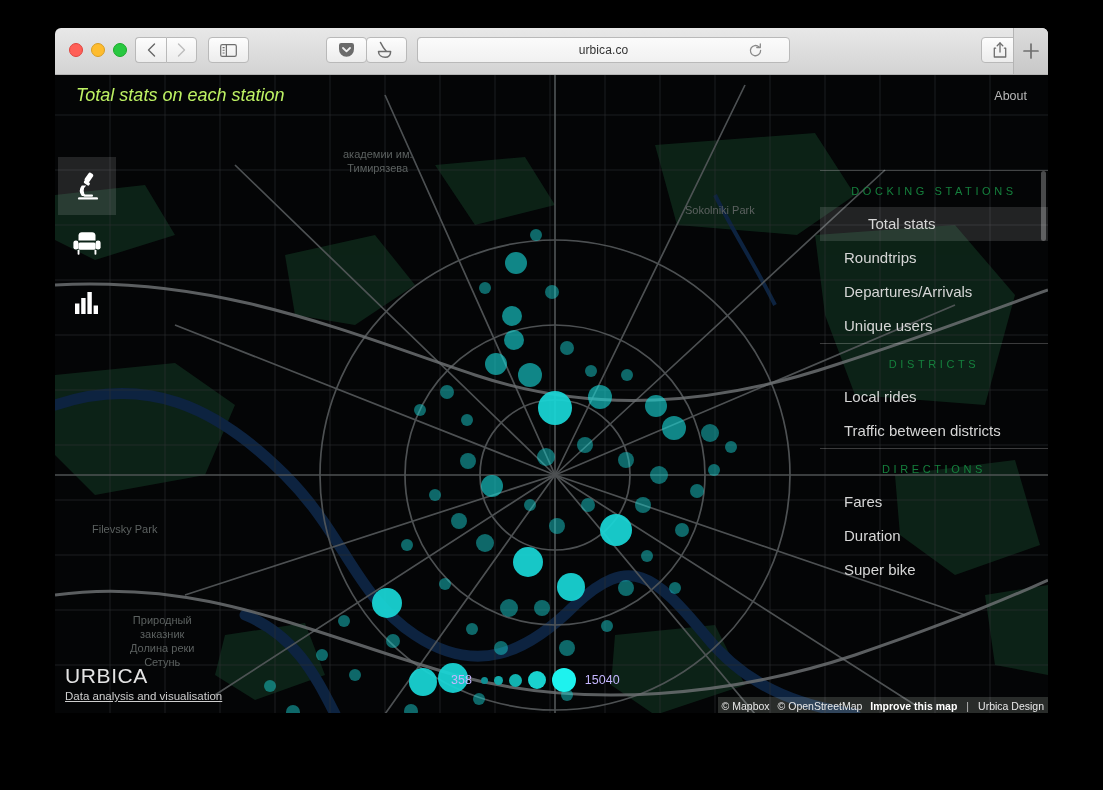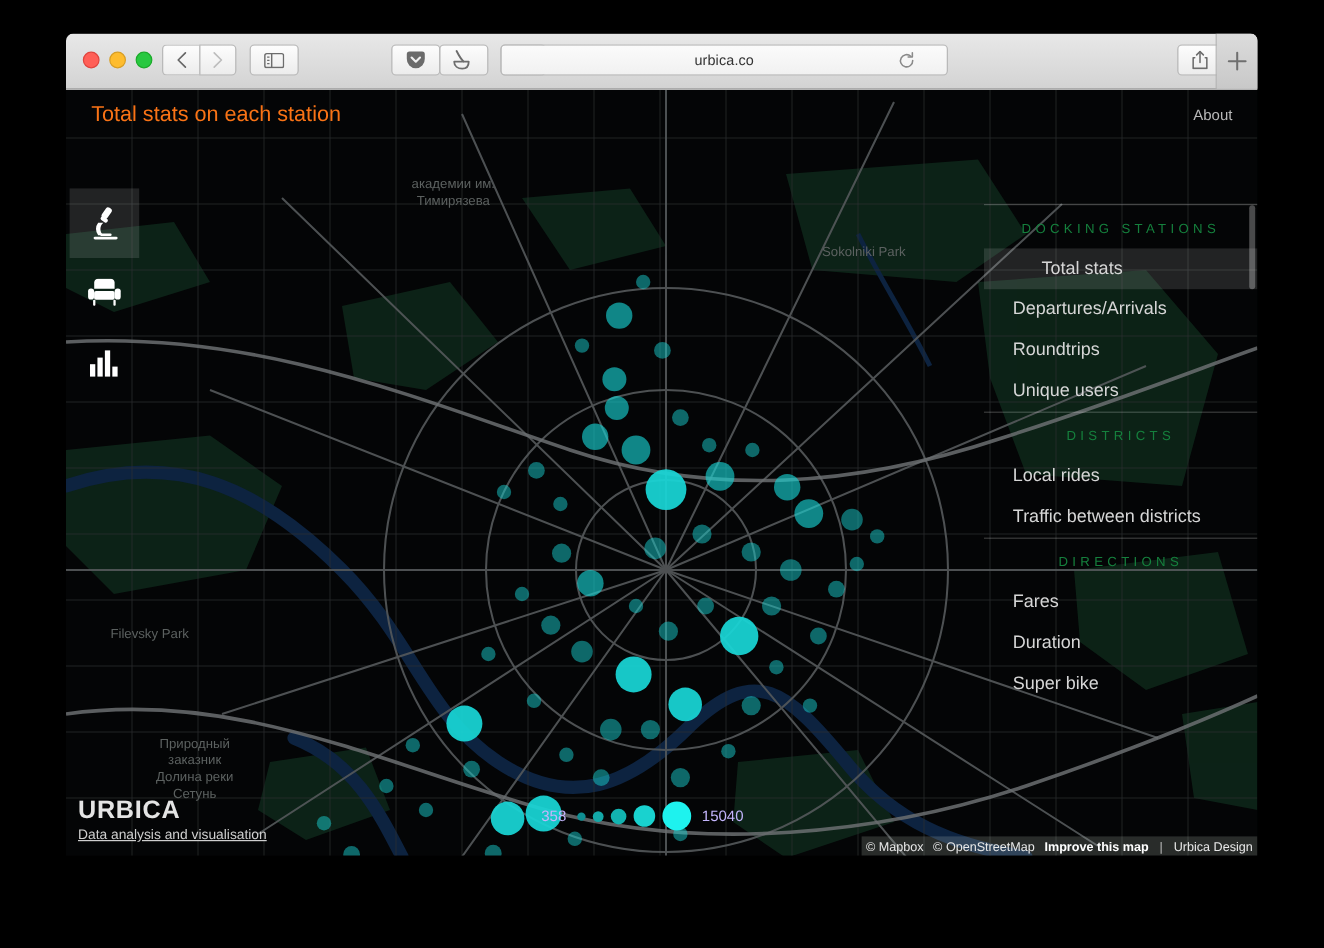--- a/index.html
+++ b/index.html
@@ -48,21 +48,21 @@
 
   
   #page{position:relative;width:100%;height:639px;background:#050607;overflow:hidden;}
   #map{position:absolute;inset:0;background:#040506;}
 
   
   #map svg{position:absolute;inset:0;width:100%;height:100%;}
 
   
   #page-header{position:absolute;left:0;top:0;right:0;height:44px;z-index:30;}
-  #page-title{position:absolute;left:21px;top:10px;font-size:18px;color:#f97316;font-weight:400;}
+  #page-title{position:absolute;left:21px;top:10px;font-size:18px;color:#bef264;font-weight:400;font-style:italic;}
   #about-link{position:absolute;right:21px;top:14px;font-size:12.5px;color:#b9b9b9;
               text-decoration:none;cursor:pointer;}
 
   
   #rail{position:absolute;left:3px;top:82px;width:58px;z-index:30;}
   .rail-btn{width:58px;height:58px;display:flex;align-items:center;justify-content:center;
             cursor:pointer;}
   .rail-btn.active{background:rgba(255,255,255,.12);}
 
   
@@ -80,21 +80,21 @@
 
   
   #legend{position:absolute;left:396px;bottom:22px;display:flex;align-items:center;
           gap:9px;z-index:30;}
   #legend-min,#legend-max{color:#c4b5fd;font-size:12.5px;}
   #legend-circles{display:flex;align-items:center;gap:6px;}
   .lc{border-radius:50%;}
 
   
   #brand{position:absolute;left:10px;bottom:10px;z-index:30;}
-  #brand-name{color:#e4e4e4;font-size:21px;font-weight:700;letter-spacing:.6px;line-height:24px;}
+  #brand-name{color:#e4e4e4;font-size:21px;font-weight:400;letter-spacing:.6px;line-height:24px;}
   #brand-tag{color:#cfcfcf;font-size:11.5px;text-decoration:underline;line-height:16px;}
 
   
   #attrib{position:absolute;right:0;bottom:0;height:17px;display:flex;align-items:center;
           background:rgba(210,220,210,.18);padding:0 4px;font-size:10.5px;color:#d8d8d8;
           z-index:30;gap:8px;}
   #attrib a{color:#e8e8e8;text-decoration:none;}
   #attrib .strong{font-weight:700;color:#fff;}
   #attrib .divider{color:#bdbdbd;padding:0 1px;}
 
@@ -361,22 +361,22 @@
             <rect x="19.6" y="15.5" width="4.4" height="8.5"></rect>
           </g>
         </svg>
       </div>
     </div>
 
     <div id="panel">
         <div class="panel-sep"></div>
         <div class="group-title">DOCKING STATIONS</div>
         <div class="menu-item active">Total stats</div>
+        <div class="menu-item">Roundtrips</div>
         <div class="menu-item">Departures/Arrivals</div>
-        <div class="menu-item">Roundtrips</div>
         <div class="menu-item">Unique users</div>
         <div class="panel-sep"></div>
         <div class="group-title">DISTRICTS</div>
         <div class="menu-item">Local rides</div>
         <div class="menu-item">Traffic between districts</div>
         <div class="panel-sep"></div>
         <div class="group-title">DIRECTIONS</div>
         <div class="menu-item">Fares</div>
         <div class="menu-item">Duration</div>
         <div class="menu-item">Super bike</div>

